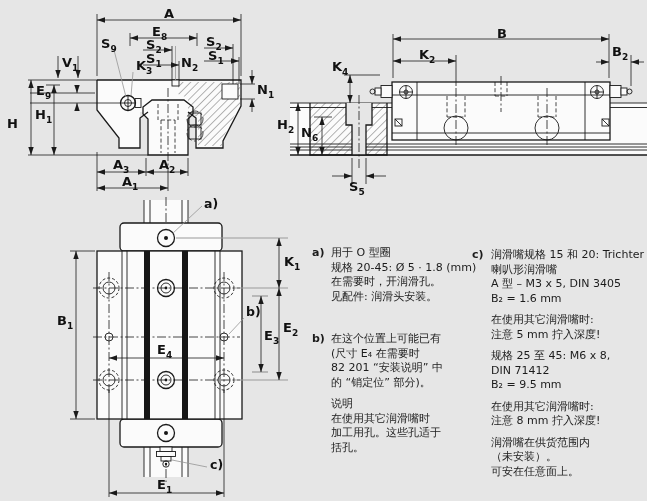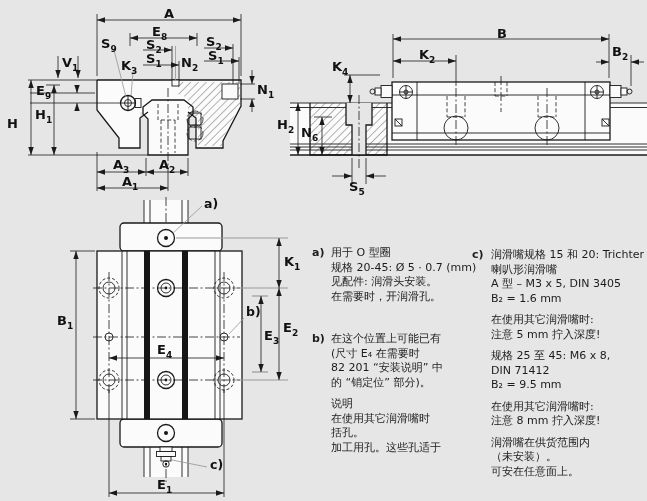--- a/index.html
+++ b/index.html
@@ -302,21 +302,21 @@
     <line class="d" x1="224" y1="390" x2="224" y2="497"></line>
     <line class="d" x1="109" y1="493" x2="224" y2="493" marker-start="url(#ar)" marker-end="url(#ar)"></line>
   </g>
 </svg>
 
 <span class="lbl" style="left:164px;top:7px"><span>A</span><sub></sub></span>
 <span class="lbl" style="left:152px;top:25px"><span>E</span><sub>8</sub></span>
 <span class="lbl" style="left:146px;top:38px"><span>S</span><sub>2</sub></span>
 <span class="lbl" style="left:146px;top:52px"><span>S</span><sub>1</sub></span>
 <span class="lbl" style="left:101px;top:37px"><span>S</span><sub>9</sub></span>
-<span class="lbl" style="left:121px;top:59px"><span>K</span><sub>3</sub></span>
+<span class="lbl" style="left:136px;top:59px"><span>K</span><sub>3</sub></span>
 <span class="lbl" style="left:181px;top:56px"><span>N</span><sub>2</sub></span>
 <span class="lbl" style="left:206px;top:35px"><span>S</span><sub>2</sub></span>
 <span class="lbl" style="left:208px;top:49px"><span>S</span><sub>1</sub></span>
 <span class="lbl" style="left:257px;top:83px"><span>N</span><sub>1</sub></span>
 <span class="lbl" style="left:62px;top:56px"><span>V</span><sub>1</sub></span>
 <span class="lbl" style="left:36px;top:84px"><span>E</span><sub>9</sub></span>
 <span class="lbl" style="left:35px;top:108px"><span>H</span><sub>1</sub></span>
 <span class="lbl" style="left:7px;top:117px"><span>H</span><sub></sub></span>
 <span class="lbl" style="left:113px;top:158px"><span>A</span><sub>3</sub></span>
 <span class="lbl" style="left:159px;top:158px"><span>A</span><sub>2</sub></span>
@@ -336,36 +336,36 @@
 <span class="lbl co" style="left:246px;top:306px">b)</span>
 <span class="lbl" style="left:264px;top:329px"><span>E</span><sub>3</sub></span>
 <span class="lbl" style="left:283px;top:321px"><span>E</span><sub>2</sub></span>
 <span class="lbl" style="left:157px;top:343px"><span>E</span><sub>4</sub></span>
 <span class="lbl" style="left:157px;top:478px"><span>E</span><sub>1</sub></span>
 <span class="lbl co" style="left:210px;top:459px">c)</span>
 
 <div class="note" style="left:312px;top:246px;width:158px">
   <span class="nmark">a)</span>
   <div class="nl">用于 O 型圈</div>
-  <div class="nl">规格 20-45: Ø 5 · 0.7 (mm)</div>
+  <div class="nl">规格 20-45: Ø 5 · 1.8 (mm)</div>
+  <div class="nl">在需要时，开润滑孔。</div>
   <div class="nl">见配件: 润滑头安装。</div>
-  <div class="nl">在需要时，开润滑孔。</div>
 </div>
 
 <div class="note" style="left:312px;top:332px;width:158px">
   <span class="nmark">b)</span>
   <div class="nl">在这个位置上可能已有</div>
   <div class="nl">(尺寸 E₄ 在需要时</div>
   <div class="nl">82 201 “安装说明” 中</div>
   <div class="nl">的 “销定位” 部分)。</div>
   <div class="gap"></div>
   <div class="nl">说明</div>
   <div class="nl">在使用其它润滑嘴时</div>
+  <div class="nl">加工用孔。这些孔适于</div>
   <div class="nl">括孔。</div>
-  <div class="nl">加工用孔。这些孔适于</div>
 </div>
 
 <div class="note" style="left:472px;top:248px;width:172px">
   <span class="nmark">c)</span>
   <div class="nl">润滑嘴规格 15 和 20: Trichter</div>
   <div class="nl">喇叭形润滑嘴</div>
   <div class="nl">A 型 – M3 x 5, DIN 3405</div>
   <div class="nl">B₂ = 1.6 mm</div>
   <div class="gap"></div>
   <div class="nl">在使用其它润滑嘴时:</div>

